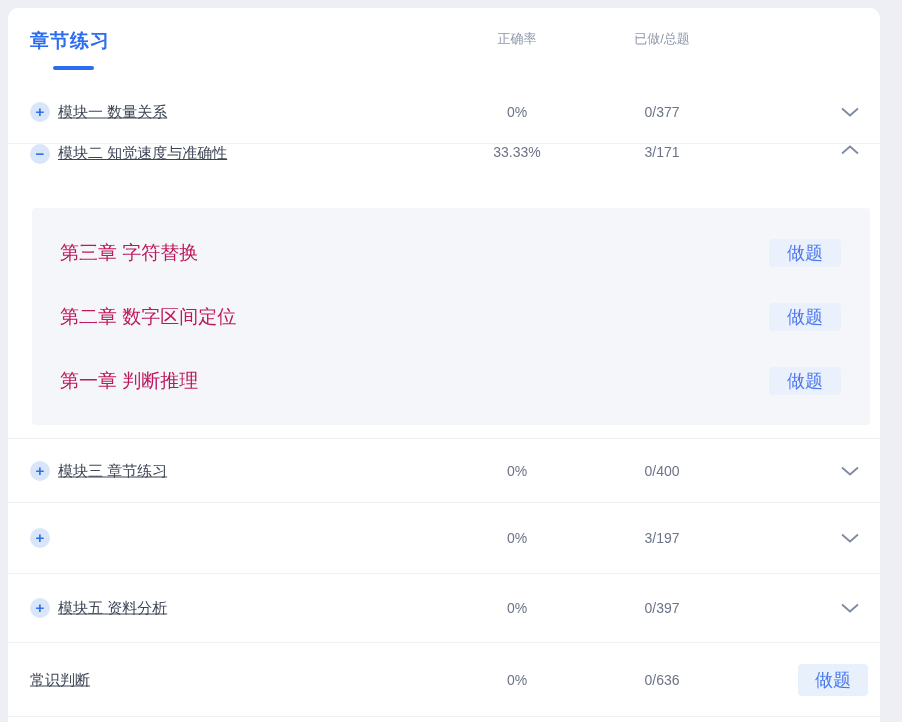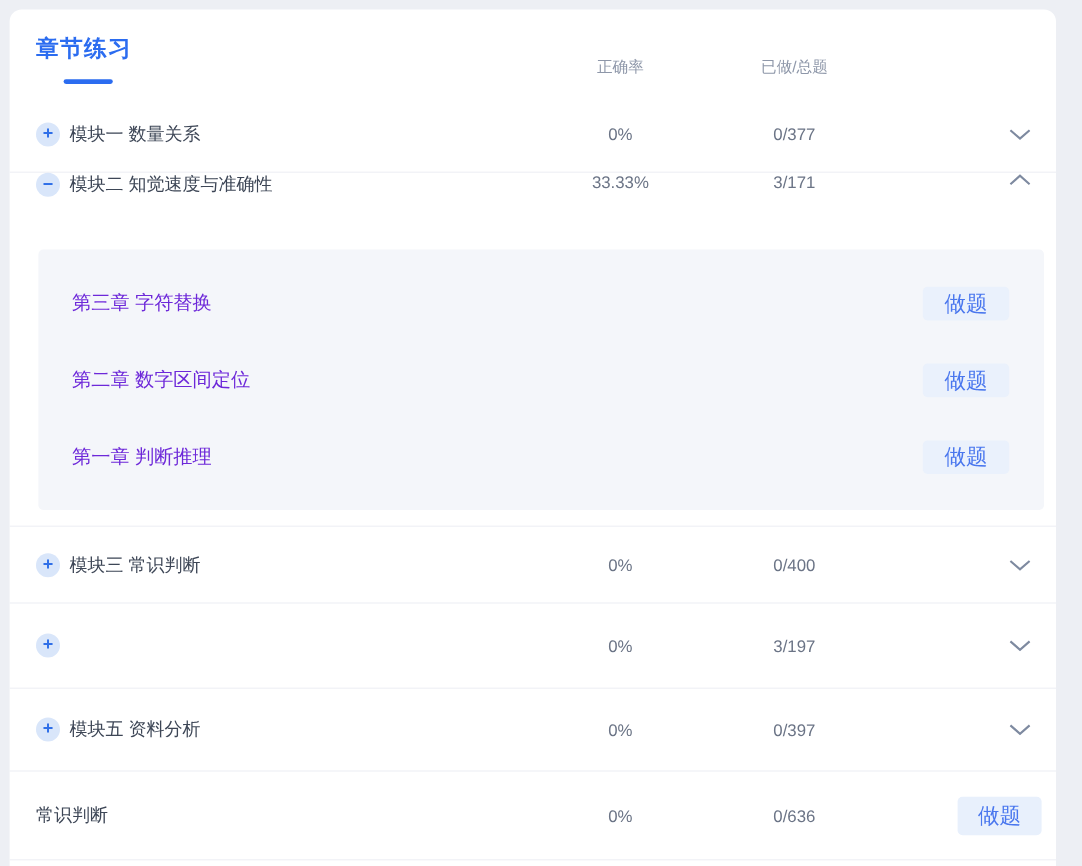--- a/index.html
+++ b/index.html
@@ -27,21 +27,21 @@
     position: absolute; left: 22px; top: 20px;
     font-size: 19px; font-weight: bold; color: #2b6cf0;
     letter-spacing: 1px;
   }
   .title-underline {
     position: absolute; left: 45px; top: 58px;
     width: 41px; height: 4px; border-radius: 2px;
     background: #2b6cf0;
   }
   .col-label {
-    position: absolute; top: 39px;
+    position: absolute; top: 22px;
     font-size: 13px; color: #8e97a9; text-align: center;
   }
 
   
   .pos-acc  { left: 459px; width: 100px; }
   .pos-prog { left: 604px; width: 100px; text-align: center; }
 
   
   .row {
     position: relative;
@@ -55,21 +55,21 @@
 
   .toggle-icon {
     position: absolute; left: 22px;
     width: 20px; height: 20px; border-radius: 50%;
     background: #d9e6fa; color: #2f6fe8;
     font-size: 15px; font-weight: bold; line-height: 19px;
     text-align: center; cursor: pointer; user-select: none;
   }
   .row-title {
     position: absolute; left: 50px;
-    font-size: 15px; color: #3d4656; white-space: nowrap;
+    font-size: 15px; color: #3d4656; white-space: nowrap; text-decoration: underline;
   }
   .row-title.no-icon { left: 22px; }
   .stat {
     position: absolute;
     font-size: 14px; color: #6b7486; text-align: center;
   }
   .chevron {
     position: absolute; left: 827px; width: 30px; height: 12px;
     display: flex; justify-content: center; align-items: center;
     cursor: pointer;
@@ -86,21 +86,21 @@
     position: relative;
     margin-left: 24px;
     width: 838px;
     background: #f4f6fa;
     border-radius: 4px;
     padding: 13px 0 12px 0;
   }
   .chapter-row { position: relative; height: 64px; }
   .chapter-title {
     position: absolute; left: 28px; top: 50%; transform: translateY(-50%);
-    font-size: 16px; color: #6d28d9; white-space: nowrap;
+    font-size: 19px; color: #be185d; white-space: nowrap;
   }
   .do-btn {
     position: absolute; right: 29px; top: 50%; transform: translateY(-50%);
     width: 72px; height: 28px;
     background: #eaf1fc; color: #4a77ee;
     font-size: 18px; border: none; border-radius: 4px;
     cursor: pointer;
     font-family: "Liberation Sans", "DejaVu Sans", sans-serif;
   }
   .do-btn.leaf {
@@ -157,21 +157,21 @@
         </div>
         <div class="chapter-row">
           <span class="chapter-title">第一章 判断推理</span>
           <button class="do-btn">做题</button>
         </div>
       </div>
     </div>
 
     <div class="row row-h64">
       <span class="toggle-icon v-center">+</span>
-      <span class="row-title v-center">模块三 常识判断</span>
+      <span class="row-title v-center">模块三 章节练习</span>
       <span class="stat pos-acc v-center">0%</span>
       <span class="stat pos-prog v-center">0/400</span>
       <span class="chevron v-center">
         <svg width="18" height="10" viewBox="0 0 18 10">
             <polyline points="1,1.5 9,8.5 17,1.5" fill="none" stroke="#7e8aa0" stroke-width="1.8"></polyline>
           </svg>
       </span>
     </div>
 
     <div class="row row-h71">

